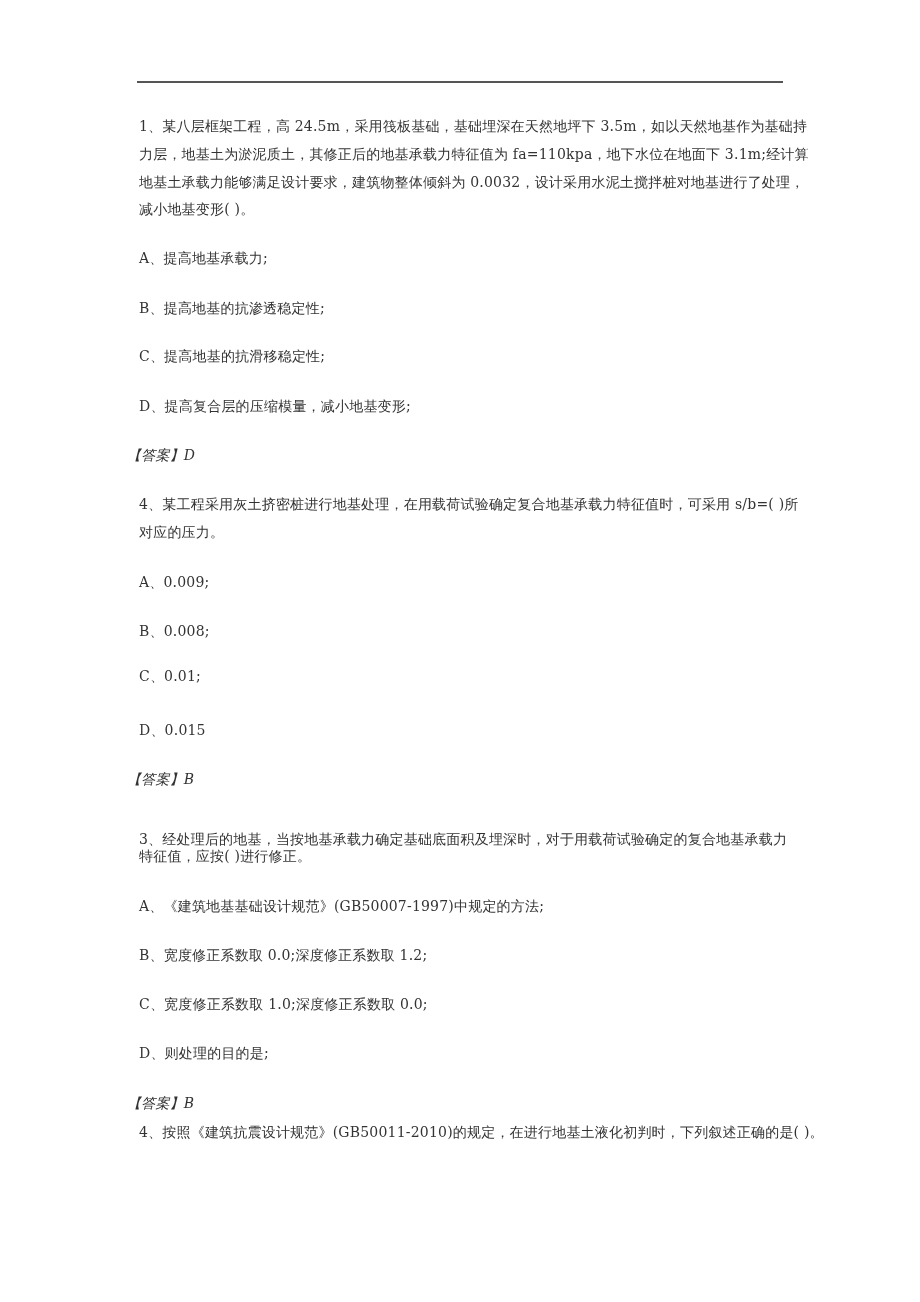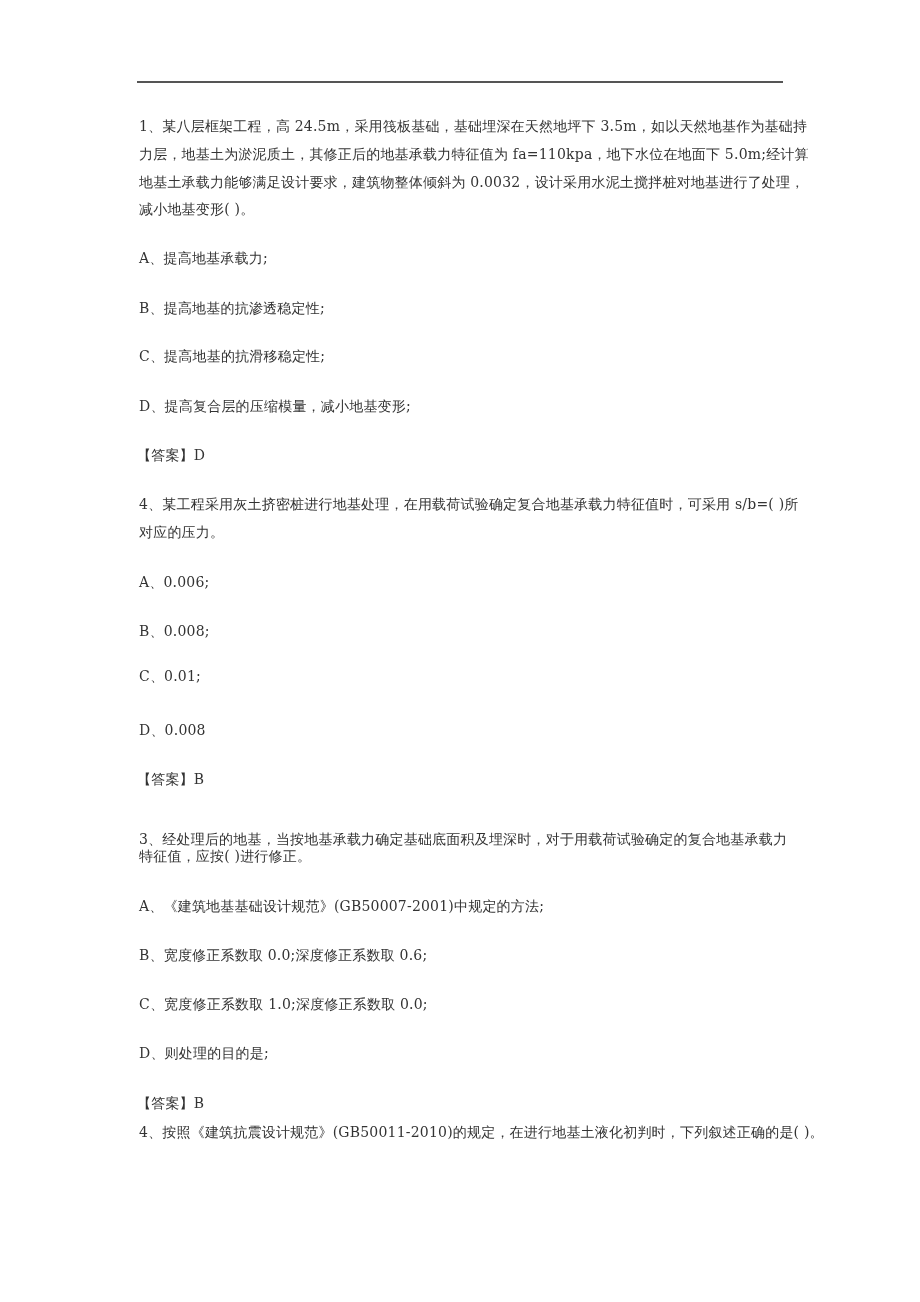--- a/index.html
+++ b/index.html
@@ -1,45 +1,45 @@
 <!DOCTYPE html>
 <html><head>
 <meta charset="utf-8">
 <style>
   html, body { margin: 0; padding: 0; background: #ffffff; }
   body { width: 920px; height: 1302px; position: relative; overflow: hidden;
          font-family: "DejaVu Serif", "Liberation Serif", serif; color: #333; }
   .rule { position: absolute; left: 137px; top: 81px; width: 646px; height: 2px; background: #555; }
   .line { position: absolute; left: 139px; font-size: 14px; white-space: nowrap; letter-spacing: 0.2px; line-height: 16px; }
-  .answer { left: 137px; }
+  .answer { left: 127px; font-style: italic; }
 </style>
 </head>
 <body>
 
 <div class="rule"></div>
 
 <div class="line" style="top:118px">1、某八层框架工程，高 24.5m，采用筏板基础，基础埋深在天然地坪下 3.5m，如以天然地基作为基础持</div>
-<div class="line" style="top:146px">力层，地基土为淤泥质土，其修正后的地基承载力特征值为 fa=110kpa，地下水位在地面下 5.0m;经计算</div>
+<div class="line" style="top:146px">力层，地基土为淤泥质土，其修正后的地基承载力特征值为 fa=110kpa，地下水位在地面下 3.1m;经计算</div>
 <div class="line" style="top:174px">地基土承载力能够满足设计要求，建筑物整体倾斜为 0.0032，设计采用水泥土搅拌桩对地基进行了处理，</div>
 <div class="line" style="top:201px">减小地基变形(      )。</div>
 <div class="line" style="top:250px">A、提高地基承载力;</div>
 <div class="line" style="top:300px">B、提高地基的抗渗透稳定性;</div>
 <div class="line" style="top:348px">C、提高地基的抗滑移稳定性;</div>
 <div class="line" style="top:398px">D、提高复合层的压缩模量，减小地基变形;</div>
 <div class="line answer" style="top:447px">【答案】D</div>
 
 <div class="line" style="top:496px">4、某工程采用灰土挤密桩进行地基处理，在用载荷试验确定复合地基承载力特征值时，可采用 s/b=(      )所</div>
 <div class="line" style="top:524px">对应的压力。</div>
-<div class="line" style="top:574px">A、0.006;</div>
+<div class="line" style="top:574px">A、0.009;</div>
 <div class="line" style="top:623px">B、0.008;</div>
 <div class="line" style="top:668px">C、0.01;</div>
-<div class="line" style="top:722px">D、0.008</div>
+<div class="line" style="top:722px">D、0.015</div>
 <div class="line answer" style="top:771px">【答案】B</div>
 
 <div class="line" style="top:831px">3、经处理后的地基，当按地基承载力确定基础底面积及埋深时，对于用载荷试验确定的复合地基承载力</div>
 <div class="line" style="top:848px">特征值，应按(      )进行修正。</div>
-<div class="line" style="top:898px">A、《建筑地基基础设计规范》(GB50007-2001)中规定的方法;</div>
-<div class="line" style="top:947px">B、宽度修正系数取 0.0;深度修正系数取 0.6;</div>
+<div class="line" style="top:898px">A、《建筑地基基础设计规范》(GB50007-1997)中规定的方法;</div>
+<div class="line" style="top:947px">B、宽度修正系数取 0.0;深度修正系数取 1.2;</div>
 <div class="line" style="top:996px">C、宽度修正系数取 1.0;深度修正系数取 0.0;</div>
 <div class="line" style="top:1045px">D、则处理的目的是;</div>
 <div class="line answer" style="top:1095px">【答案】B</div>
 
 <div class="line" style="top:1124px">4、按照《建筑抗震设计规范》(GB50011-2010)的规定，在进行地基土液化初判时，下列叙述正确的是(      )。</div>
 
 </body></html>

